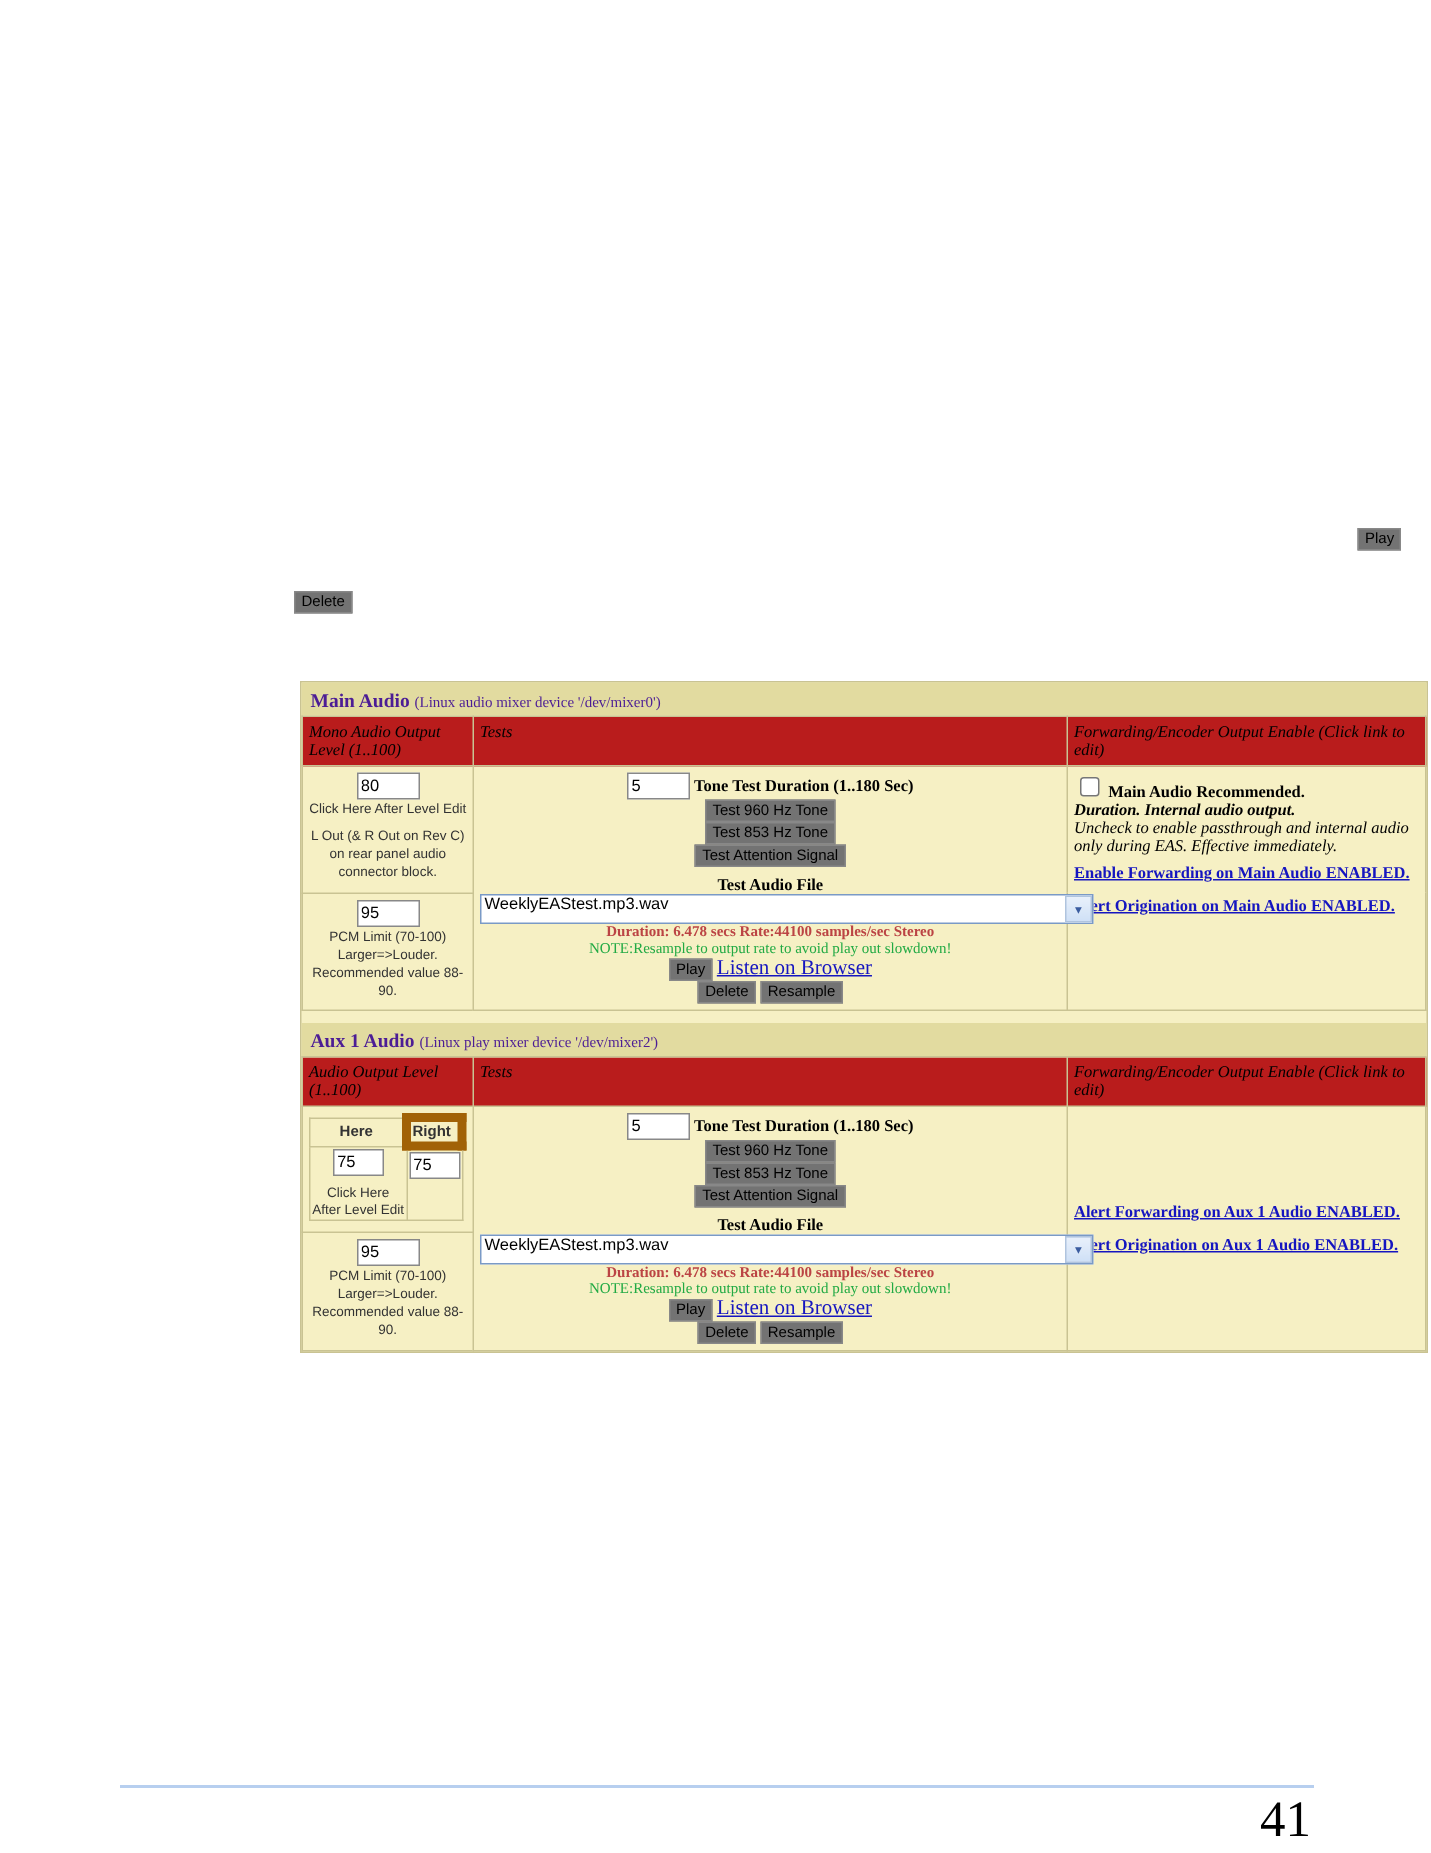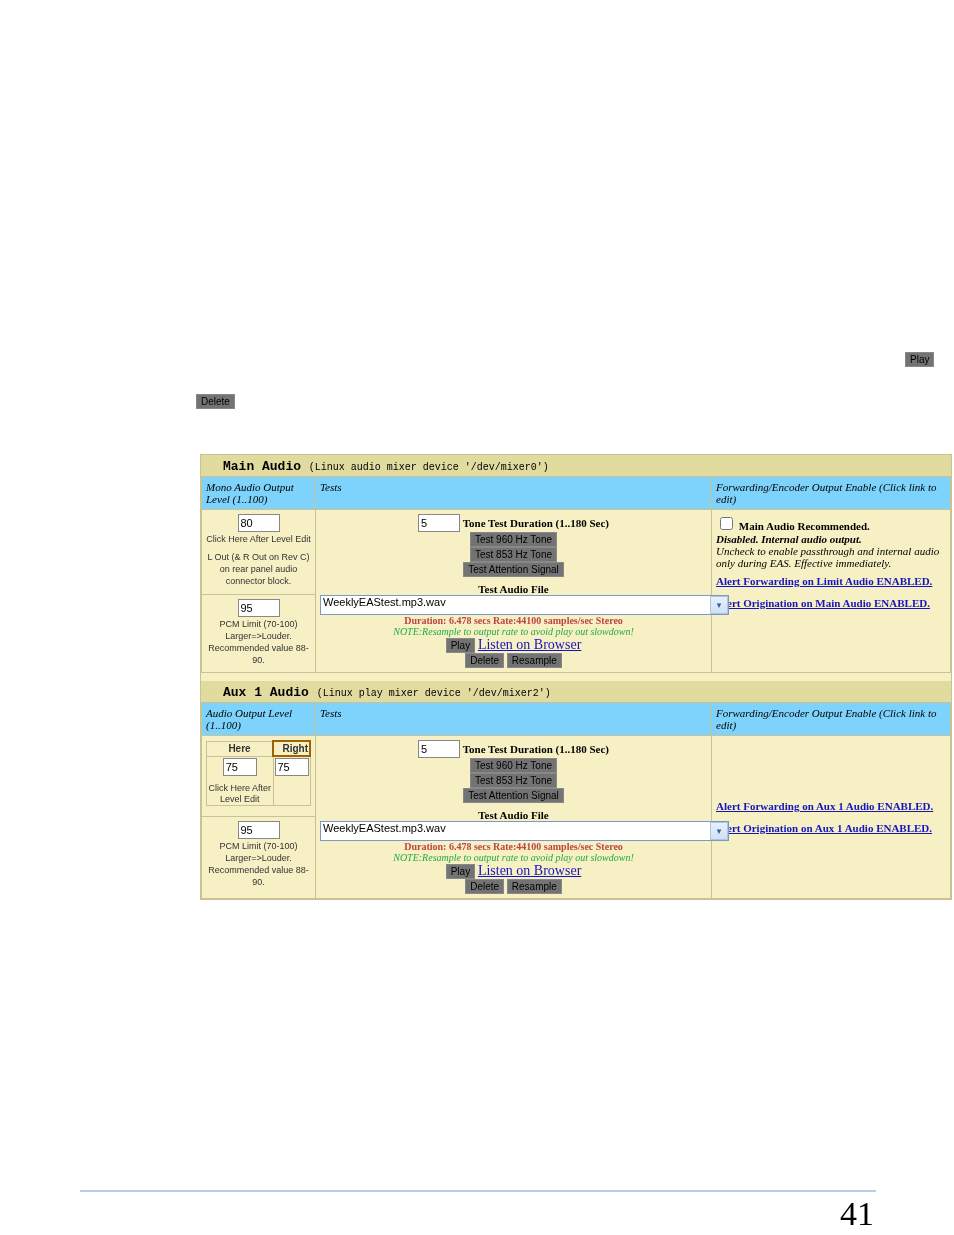--- a/index.html
+++ b/index.html
@@ -6,41 +6,41 @@
   body{width:954px;min-height:1235px;position:relative;}
 
   
   .orphan-play{position:absolute;left:905px;top:352px;}
   .orphan-delete{position:absolute;left:196px;top:394px;}
   .btn{font-family:sans-serif;font-size:10px;background:#737373;border:1px solid #888;padding:1px 4px;}
 
   .shot{position:absolute;left:200px;top:454px;width:750px;border:1px solid #c9c393;background:#f6f0c4;
         font-family:"Times New Roman",serif;}
 
-  .sec-title{font-size:13px;font-weight:bold;padding:4px 22px 2px;color:#000000;background:#e2dba0;font-family:Liberation Mono, monospace;}
+  .sec-title{font-size:13px;font-weight:bold;padding:4px 6px 2px;color:#4c1d95;background:#e2dba0;}
   .sec-title small{font-weight:normal;font-size:10px;}
 
   table.grid{width:100%;border-collapse:collapse;table-layout:fixed;}
   table.grid > tbody > tr > td,
   table.grid > tbody > tr > th{border:1px solid #c9c393;padding:4px;vertical-align:top;font-size:11px;}
-  table.grid th{font-weight:normal;font-style:italic;text-align:left;background:#7dd3fc;}
+  table.grid th{font-weight:normal;font-style:italic;text-align:left;background:#b91c1c;}
 
   .col1{width:105px;}
   .col3{width:230px;}
 
   .mono{font-family:sans-serif;font-size:10px;text-align:center;color:#333;}
   .inp{font-family:sans-serif;font-size:11px;border:1px solid #888;background:#fff;padding:0 2px;height:16px;}
   .inp-sm{width:36px;}
   .sel{font-family:sans-serif;font-size:11px;border:1px solid #7a9ac6;background:#fff;width:100%;height:18px;
        padding:0 18px 0 2px;position:relative;display:flex;align-items:flex-start;}
   .sel .arrow{position:absolute;right:0;top:0;width:16px;height:16px;border:1px solid #b0c4de;
               background:linear-gradient(#e8f0fb,#cfe0f6);display:flex;align-items:center;justify-content:center;
               color:#3a5ca0;font-size:9px;}
   .note{color:#b44;font-weight:bold;font-size:10px;}
-  .note2{color:#2a4;font-style:italic;font-size:10px;}
+  .note2{color:#2a4;font-size:10px;}
   a.lnk{color:#1515c0;text-decoration:underline;font-weight:bold;font-size:11px;}
   a.lnk2{color:#1515c0;text-decoration:underline;font-size:14px;}
   .ital{font-style:italic;}
 
   .hr{height:2px;background:#6fa0e0;opacity:.5;margin-top:540px;position:absolute;left:80px;width:796px;top:650px;}
   .pnum{position:absolute;right:80px;top:1195px;font-size:34px;font-family:"Times New Roman",serif;}
 
 </style>
 </head>
 <body>
@@ -93,24 +93,24 @@
             <button class="btn">Resample</button>
           </div>
         </div>
       </td>
 
       <td rowspan="2">
         <label style="font-weight:bold;">
           <input type="checkbox" style="">
           <span>Main Audio Recommended.</span>
         </label>
-        <div class="ital" style="font-weight:bold">Disabled. Internal audio output.</div>
+        <div class="ital" style="font-weight:bold">Duration. Internal audio output.</div>
         <div class="ital">Uncheck to enable passthrough and internal audio only during EAS. Effective immediately.</div>
         <div style="height:6px"></div>
-        <a href="#" class="lnk">Alert Forwarding on Limit Audio ENABLED.</a>
+        <a href="#" class="lnk">Enable Forwarding on Main Audio ENABLED.</a>
         <div style="height:10px"></div>
         <a href="#" class="lnk">Alert Origination on Main Audio ENABLED.</a>
       </td>
     </tr>
 
     <tr>
       <td class="mono">
         <input class="inp inp-sm" value="95" style=""><br>
         <span style="font-size:9px;">PCM Limit (70-100) Larger=&gt;Louder. Recommended value 88-90.</span>
       </td>
@@ -131,21 +131,21 @@
       <th>Tests</th>
       <th class="col3">Forwarding/Encoder Output Enable (Click link to edit)</th>
     </tr>
 
     <tr>
       <td class="mono">
         <table style="width:100%;border-collapse:collapse;font-size:10px">
           <tbody>
                 <tr>
             <td style="border:1px solid #c9c393;text-align:center"><b>Here</b></td>
-            <td style="border:2px solid #a16207;text-align:right"><b>Right</b></td>
+            <td style="border:6px solid #a16207;text-align:left"><b>Right</b></td>
           </tr>
           <tr>
             <td style="border:1px solid #c9c393;text-align:center">
               <input class="inp" style="width: 28px;" value="75"><br>
               <div style="height:6px"></div>
               <span style="font-size:9px;">Click Here After Level Edit</span>
             </td>
             <td style="border:1px solid #c9c393;text-align:center;vertical-align:top">
               <input class="inp" style="width: 28px;" value="75">
             </td>

